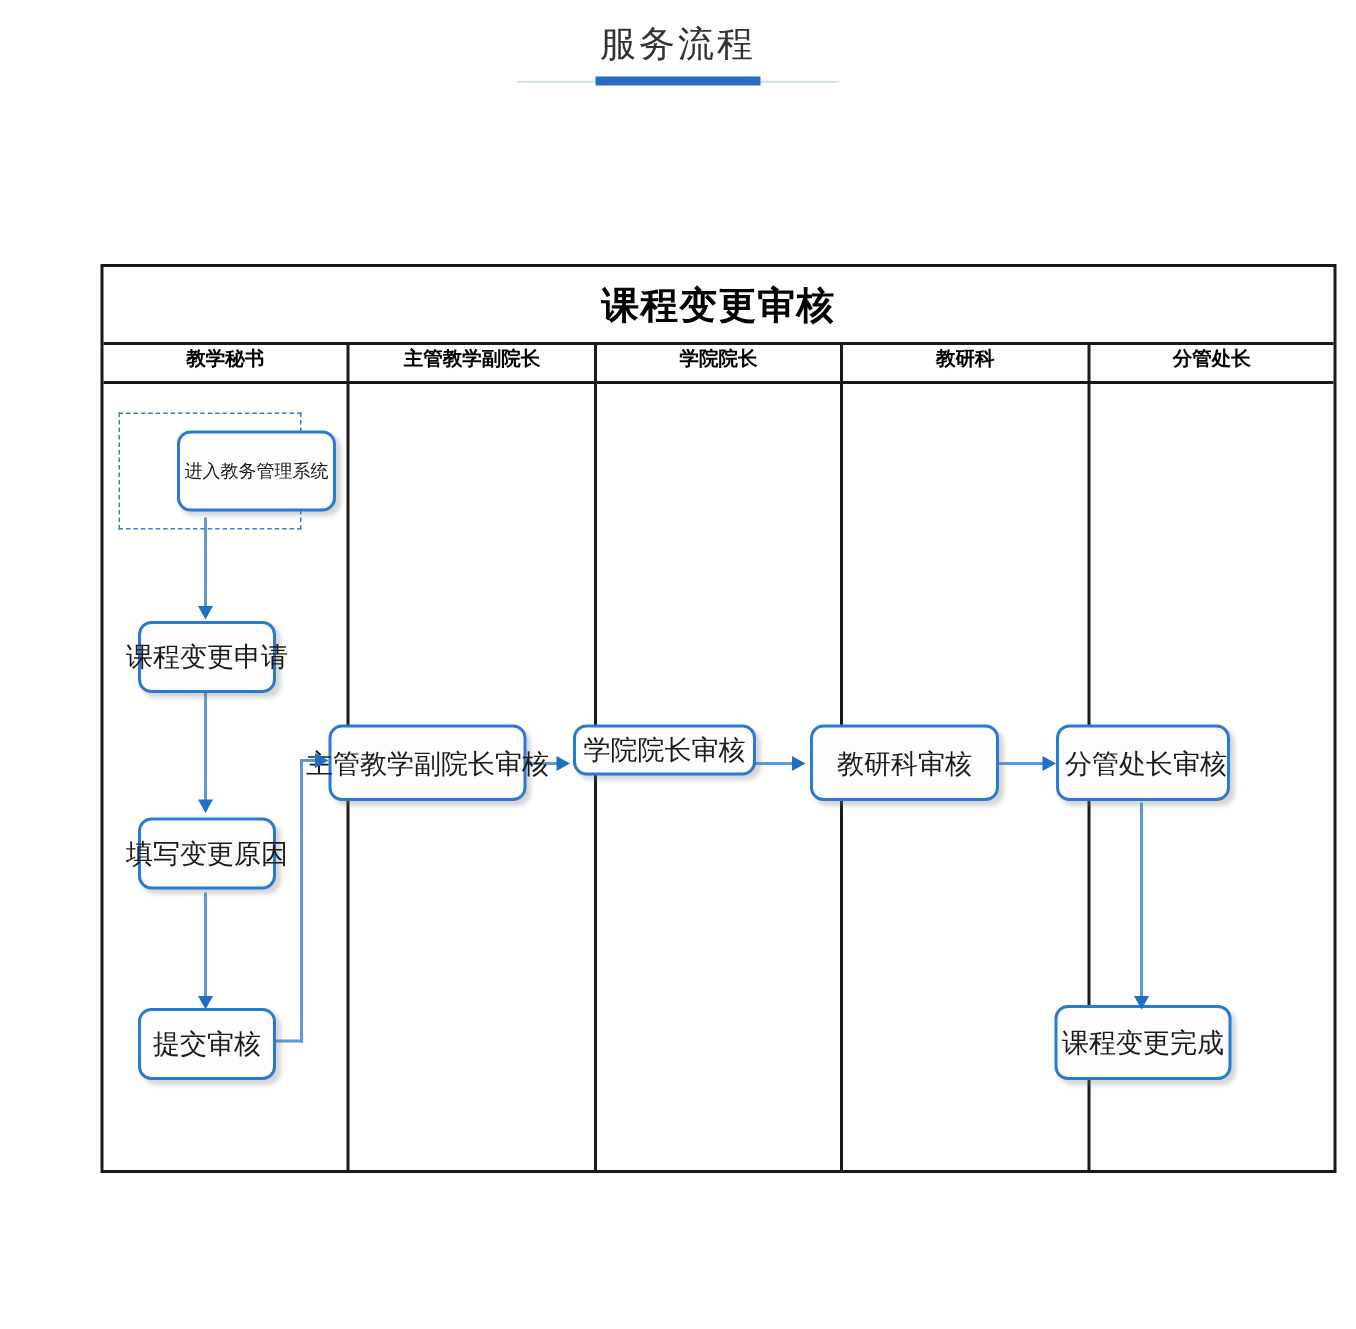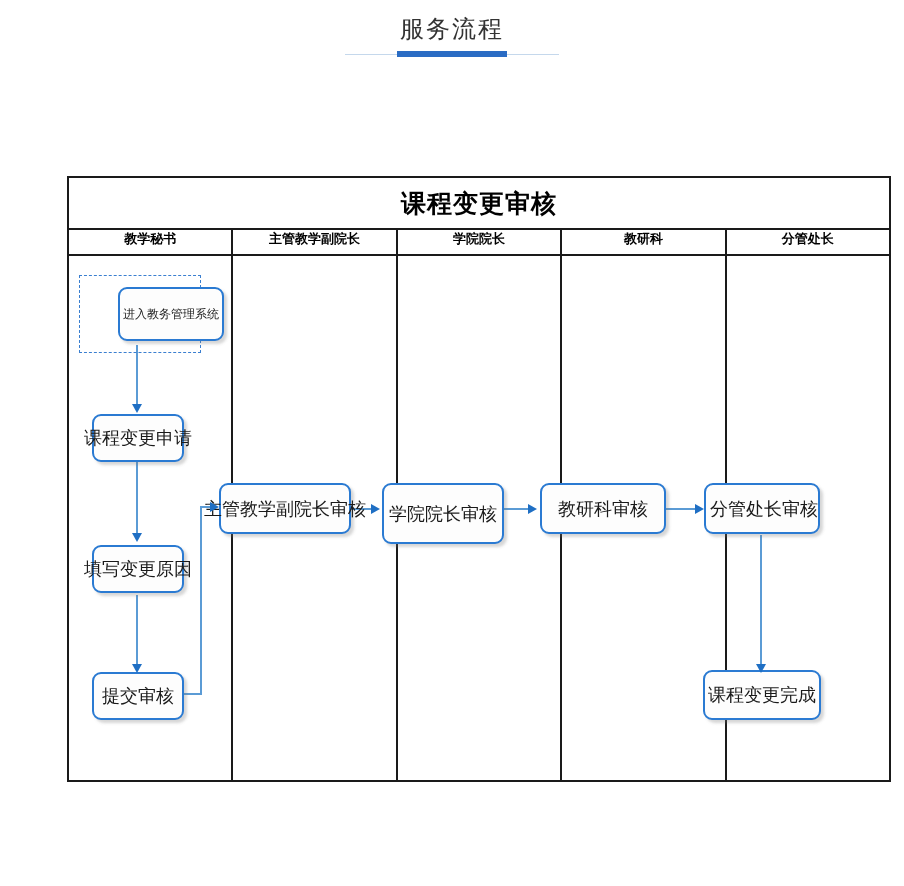--- a/index.html
+++ b/index.html
@@ -237,21 +237,21 @@
 </div>
 
 <div class="node" style="left:92px; top:672px; width:92px; height:48px;">
   <span>提交审核</span>
 </div>
 
 <div class="node" style="left:219px; top:483px; width:132px; height:51px;">
   <span>主管教学副院长审核</span>
 </div>
 
-<div class="node" style="left:382px; top:483px; width:122px; height:61px;">
+<div class="node" style="left:382px; top:483px; width:122px; height:34px;">
   <span>学院院长审核</span>
 </div>
 
 <div class="node" style="left:540px; top:483px; width:126px; height:51px;">
   <span>教研科审核</span>
 </div>
 
 <div class="node" style="left:704px; top:483px; width:116px; height:51px;justify-content:flex-end;">
   <span>分管处长审核</span>
 </div>

